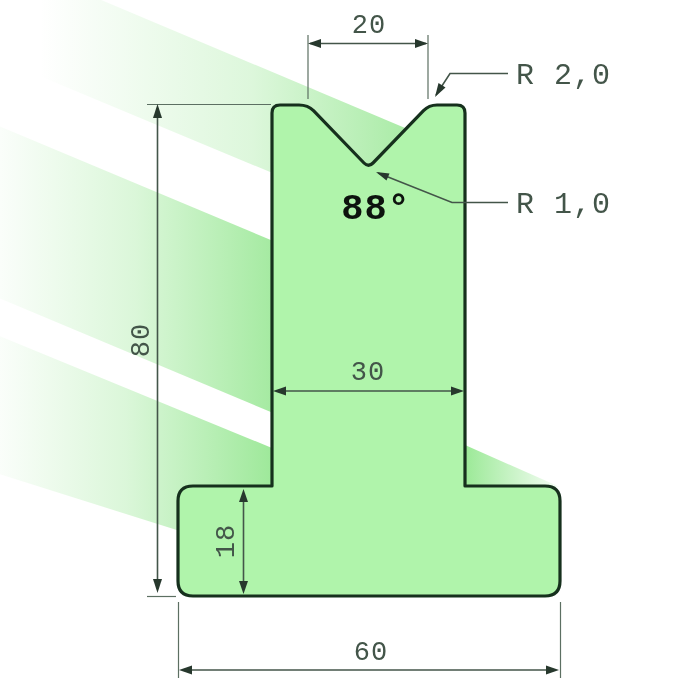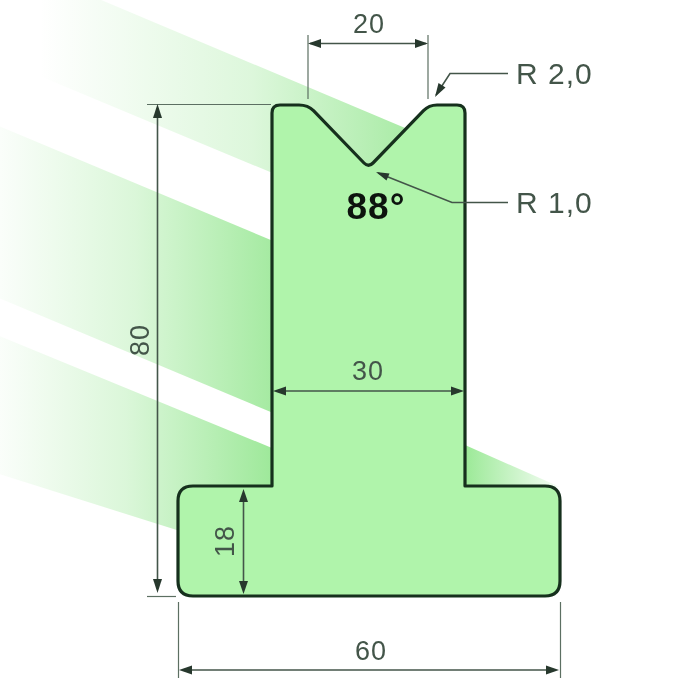--- a/index.html
+++ b/index.html
@@ -1,17 +1,17 @@
 <!DOCTYPE html>
 <html><head>
 <meta charset="utf-8">
 <style>
   html,body{margin:0;padding:0;background:#ffffff;}
   .stage{position:relative;width:624px;height:700px;background:#ffffff;overflow:hidden;
-         font-family:Liberation Sans, sans-serif;}
+         font-family:Liberation Mono, monospace;}
   svg{display:block;}
   .die-outline{stroke:#16301d;stroke-width:3.2;stroke-linejoin:round;stroke-linecap:round;}
   .dim-line{stroke:#435549;stroke-width:1.6;fill:none;}
   .ext-line{stroke:#5c6f62;stroke-width:1.2;fill:none;}
   .arrow{fill:#27382d;stroke:none;}
   .dim-text{fill:#435549;font-size:27px;letter-spacing:1px;}
   .radius-text{fill:#435549;font-size:30px;letter-spacing:1px;}
   .angle-text{fill:#0d130e;font-size:37px;font-weight:bold;letter-spacing:1px;}
 </style>
 </head>

